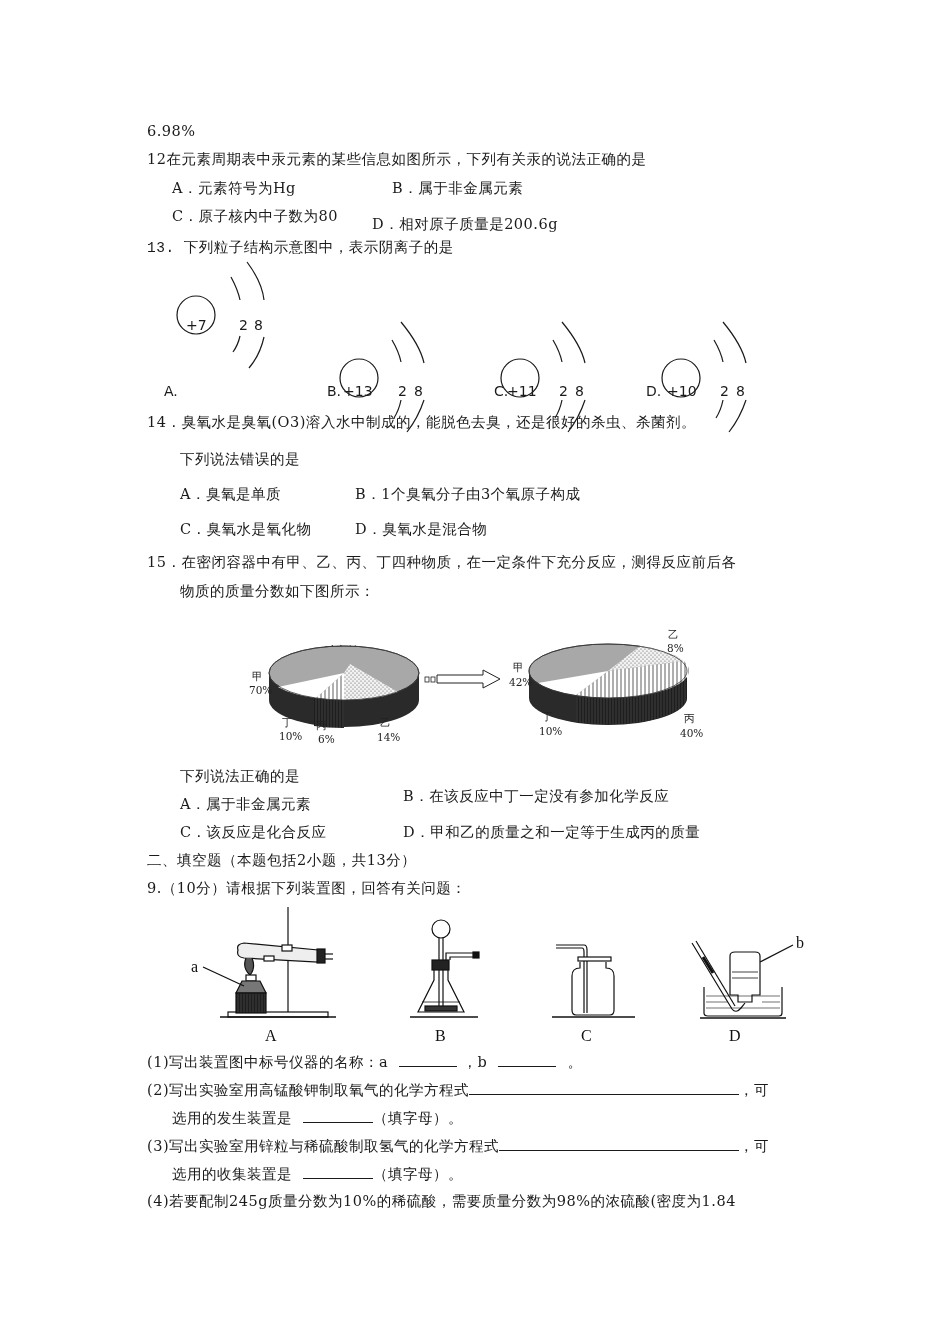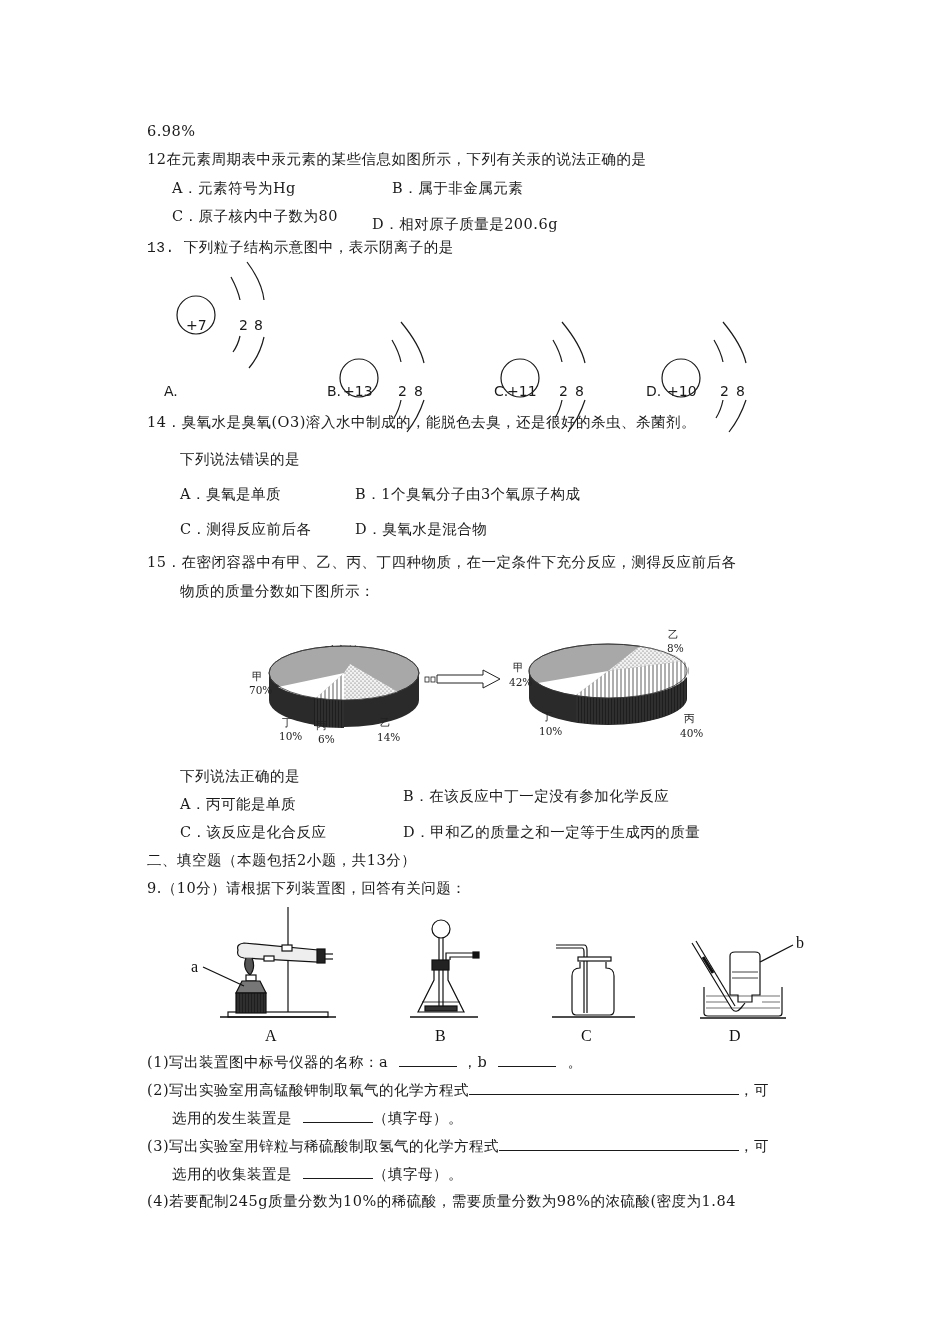--- a/index.html
+++ b/index.html
@@ -73,21 +73,21 @@
     <text class="atom-text" x="720" y="396">2</text>
     <text class="atom-text" x="736" y="396">8</text>
     <text class="atom-text" x="646" y="396">D.</text>
   </g>
 </svg>
 
 <div class="line" style="left:147px; top:413px;">14．臭氧水是臭氧(O3)溶入水中制成的，能脱色去臭，还是很好的杀虫、杀菌剂。</div>
 <div class="line" style="left:180px; top:450px;">下列说法错误的是</div>
 <div class="opt" style="left:180px; top:485px;">A．臭氧是单质</div>
 <div class="opt" style="left:355px; top:485px;">B．1个臭氧分子由3个氧原子构成</div>
-<div class="opt" style="left:180px; top:520px;">C．测得反应前后各</div>
+<div class="opt" style="left:180px; top:520px;">C．臭氧水是氧化物</div>
 <div class="opt" style="left:355px; top:520px;">D．臭氧水是混合物</div>
 
 <div class="line" style="left:147px; top:553px;">15．在密闭容器中有甲、乙、丙、丁四种物质，在一定条件下充分反应，测得反应前后各</div>
 <div class="line" style="left:180px; top:582px;">物质的质量分数如下图所示：</div>
 
 <svg style="left:0; top:0;" width="950" height="1344">
   <defs>
     <pattern id="dots" width="4" height="4" patternUnits="userSpaceOnUse">
       <rect width="4" height="4" fill="#f2f2f2"></rect>
       <circle cx="1" cy="1" r="0.6" fill="#555"></circle>
@@ -150,21 +150,21 @@
     <text class="pie-lbl" x="668" y="638">乙</text>
     <text class="pie-lbl" x="667" y="652">8%</text>
     <text class="pie-lbl" x="542" y="720">丁</text>
     <text class="pie-lbl" x="539" y="735">10%</text>
     <text class="pie-lbl" x="684" y="722">丙</text>
     <text class="pie-lbl" x="680" y="737">40%</text>
   </g>
 </svg>
 
 <div class="line" style="left:180px; top:767px;">下列说法正确的是</div>
-<div class="opt" style="left:180px; top:795px;">A．丙可能是单质</div>
+<div class="opt" style="left:180px; top:795px;">A．属于非金属元素</div>
 <div class="opt" style="left:403px; top:787px;">B．在该反应中丁一定没有参加化学反应</div>
 <div class="opt" style="left:180px; top:823px;">C．该反应是化合反应</div>
 <div class="opt" style="left:403px; top:823px;">D．甲和乙的质量之和一定等于生成丙的质量</div>
 
 <div class="line" style="left:147px; top:851px;">二、填空题（本题包括2小题，共13分）</div>
 
 <div class="line" style="left:147px; top:879px;">9.（10分）请根据下列装置图，回答有关问题：</div>
 
 <svg style="left:0; top:0;" width="950" height="1344">
 

